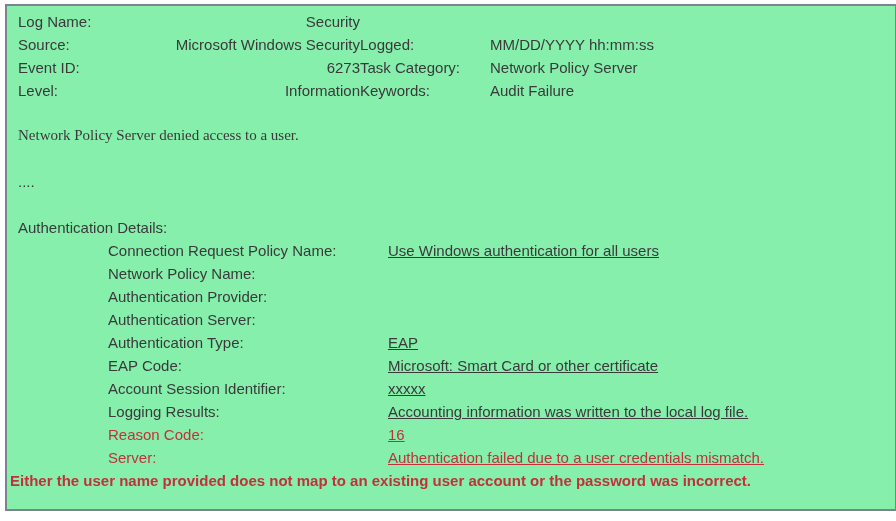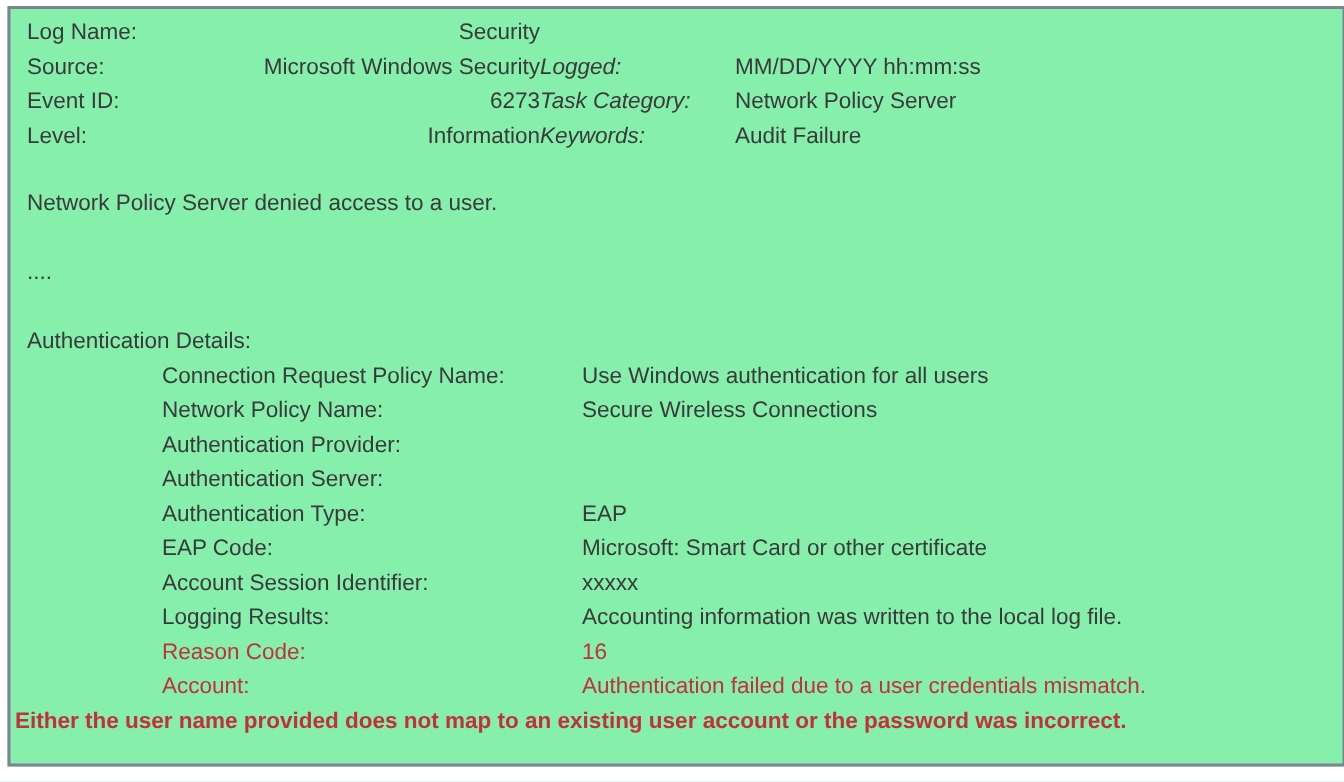--- a/index.html
+++ b/index.html
@@ -24,28 +24,28 @@
     height: 499px;
     border: 2px solid var(--border, #7a848e);
     background: #86efac;
     padding: 4px 0 0 11px;
     box-sizing: content-box;
     white-space: nowrap;
   }
   .hrow, .drow { display: flex; line-height: 23px; }
   .hl  { width: 100px; flex: 0 0 auto; }
   .hv  { width: 242px; flex: 0 0 auto; text-align: right; }
-  .hl2 { width: 130px; flex: 0 0 auto; font-style: italic; }
+  .hl2 { width: 130px; flex: 0 0 auto; }
   .hv2 { flex: 1 1 auto; }
-  .desc { margin-top: 22px; line-height: 23px; }
+  .desc { margin-top: 22px; line-height: 23px; font-family: Liberation Serif, serif; }
   .ellipsis { margin-top: 23px; line-height: 23px; }
   .section-title { margin-top: 23px; line-height: 23px; }
   .details { margin: 0; padding-left: 90px; }
   .dl { width: 280px; flex: 0 0 auto; }
-  .dv { flex: 1 1 auto; }
+  .dv { flex: 1 1 auto; text-decoration: underline; }
   .drow.alert { color: var(--alert, #c23139); }
   .footer-alert {
     margin-left: -8px;
     line-height: 23px;
     color: var(--alert, #c23139);
     font-weight: bold;
   }
 </style>
 </head>
 <body>
@@ -85,21 +85,20 @@
 
   <div class="section-title">Authentication Details:</div>
 
   <div class="details">
     <div class="drow">
       <span class="dl">Connection Request Policy Name:</span>
       <span class="dv">Use Windows authentication for all users</span>
     </div>
     <div class="drow">
       <span class="dl">Network Policy Name:</span>
-      <span class="dv">Secure Wireless Connections</span>
     </div>
     <div class="drow">
       <span class="dl">Authentication Provider:</span>
     </div>
     <div class="drow">
       <span class="dl">Authentication Server:</span>
     </div>
     <div class="drow">
       <span class="dl">Authentication Type:</span>
       <span class="dv">EAP</span>
@@ -114,20 +113,20 @@
     </div>
     <div class="drow">
       <span class="dl">Logging Results:</span>
       <span class="dv">Accounting information was written to the local log file.</span>
     </div>
     <div class="drow alert">
       <span class="dl">Reason Code:</span>
       <span class="dv">16</span>
     </div>
     <div class="drow alert">
-      <span class="dl">Account:</span>
+      <span class="dl">Server:</span>
       <span class="dv">Authentication failed due to a user credentials mismatch.</span>
     </div>
   </div>
 
   <div class="footer-alert">Either the user name provided does not map to an existing user account or the password was incorrect.</div>
 
 </div>
 
 </body></html>

